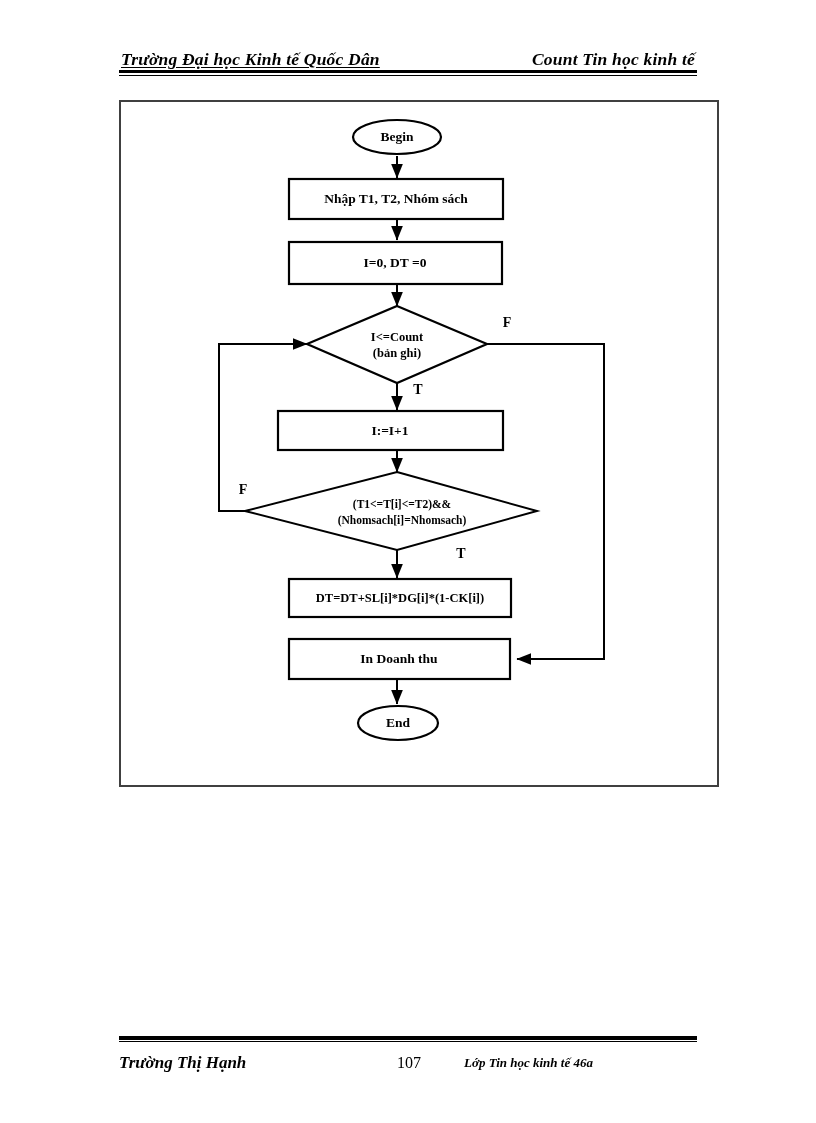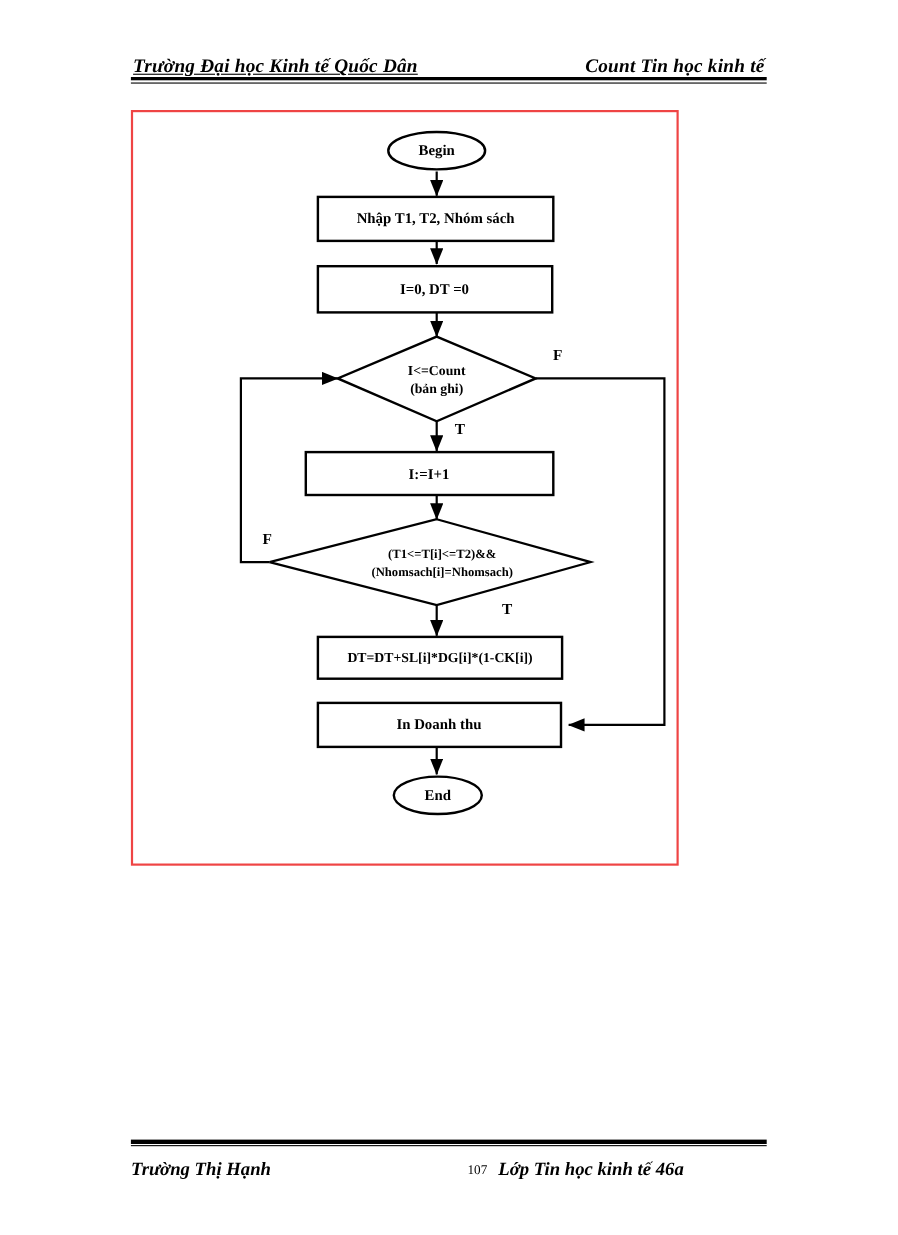--- a/index.html
+++ b/index.html
@@ -46,23 +46,23 @@
     border-bottom: 1px solid #000;
     height: 2px;
     box-sizing: content-box;
   }
 
   
   #diagram-frame {
     position: absolute;
     left: 119px;
     top: 100px;
-    width: 498px;
+    width: 600px;
     height: 687px;
-    border: 2px solid #ef4444;
+    border: 2px solid #404040;
     box-sizing: border-box;
     background: #ffffff;
   }
   #flow-svg {
     position: absolute;
     left: 0;
     top: 0;
     width: 578px;
     height: 687px;
     display: block;
@@ -127,29 +127,28 @@
     font-weight: bold;
     font-style: italic;
     font-size: 17px;
     white-space: nowrap;
   }
   #footer-page-number {
     position: absolute;
     left: 278px;
     font-weight: normal;
     font-style: normal;
-    font-size: 12px;
-    margin-left: 28px;
+    font-size: 16px;
   }
   #footer-class {
     position: absolute;
-    left: 334px;
+    left: 345px;
     font-weight: bold;
     font-style: italic;
-    font-size: 17px;
+    font-size: 13px;
     white-space: nowrap;
   }
 </style>
 </head>
 <body>
 
 <div id="page-header">
   <div class="hdr-row">
     <span class="hdr-text" id="header-left-text">Trường Đại  học Kinh tế Quốc Dân</span>
     <span class="hdr-text" id="header-right-text">Count Tin học kinh tế</span>

